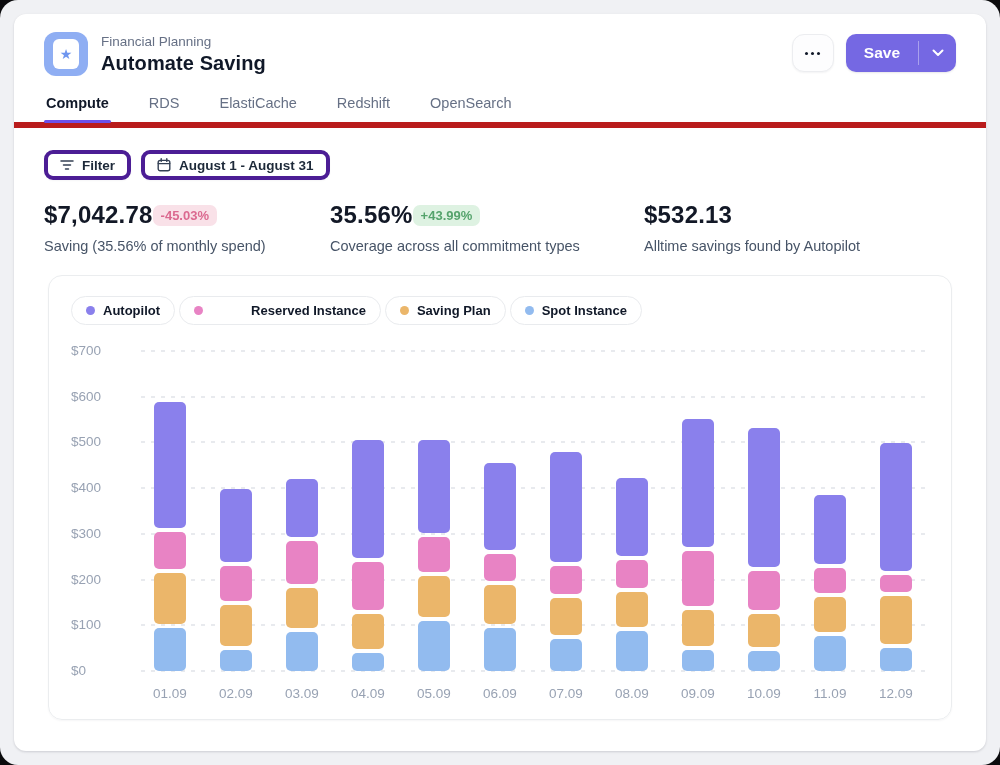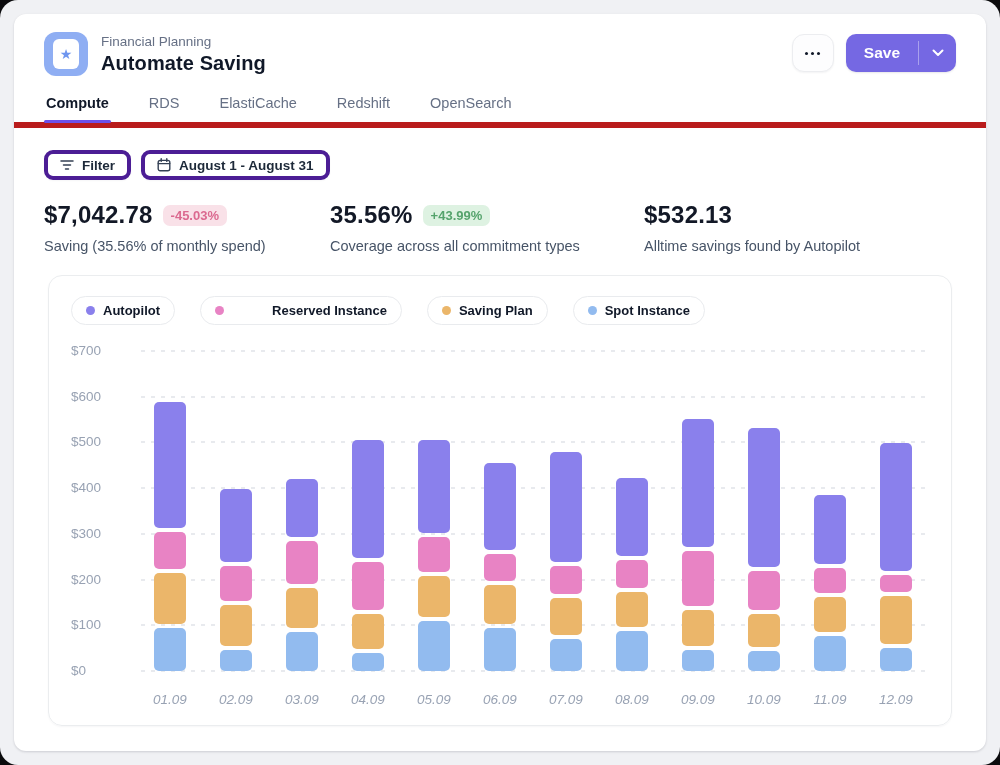--- a/index.html
+++ b/index.html
@@ -78,34 +78,34 @@
   .btn-outline {
     height: 30px; border: 4px solid #4c1d95; border-radius: 9px; background: #fff;
     display: flex; align-items: center; gap: 8px; padding: 0 12px;
     font-size: 13.5px; font-weight: 600; color: #1D2939;
     box-shadow: 0 1px 2px rgba(16,24,40,.04); cursor: pointer; white-space: nowrap;
   }
   
   .stats { padding: 21px 30px 0; display: flex; }
   .stat:nth-child(1) { width: 286px; }
   .stat:nth-child(2) { width: 314px; }
-  .stat-value-row { display: flex; align-items: center; gap: 10px; }
+  .stat-value-row { display: flex; align-items: center; }
   .stat-value { font-size: 24px; font-weight: 700; color: #121826; letter-spacing: .2px; }
   .badge { font-size: 13px; font-weight: 600; padding: 3px 8px; border-radius: 7px; }
   .badge.negative { background: var(--neg-bg); color: var(--neg-fg); }
   .badge.positive { background: var(--pos-bg); color: var(--pos-fg); }
   .stat-label { margin-top: 9px; font-size: 14.5px; color: #475467; }
   
   .chart-card {
     margin: 21px 34px 0;
     border: 1px solid #EBEDEF; border-radius: 14px;
     padding: 20px 22px 14px;
     box-shadow: 0 1px 2px rgba(16,24,40,.04);
   }
-  .legend { display: flex; gap: 25px; }
+  .legend { display: flex; gap: 4px; }
   .chip {
     border: 1px solid #E9EBEE; border-radius: 999px; height: 29px;
     padding: 0 14px; display: flex; align-items: center; gap: 8px;
     font-size: 13px; font-weight: 600; color: #101828; background: #fff;
     cursor: pointer; white-space: nowrap;
   }
   .chip .dot { width: 9px; height: 9px; border-radius: 50%; }
   .chart-body { position: relative; margin-top: 26px; padding-left: 66px; }
   .yaxis { position: absolute; left: 0; top: 0; width: 50px; height: 320px; }
   .ytick {
@@ -114,21 +114,21 @@
   }
   .plot { position: relative; height: 320px; }
   .gridline {
     position: absolute; left: 4px; right: 0; height: 2px;
     background: repeating-linear-gradient(90deg, #E8EAEE 0 4px, transparent 4px 10px);
   }
   .bars { position: absolute; inset: 0; display: flex; }
   .bar-col { flex: 1; display: flex; align-items: flex-end; justify-content: center; height: 100%; }
   .bar-stack { display: flex; flex-direction: column; justify-content: flex-end; gap: 4px; width: 32px; }
   .seg { width: 32px; border-radius: 5px; }
-  .xaxis { display: flex; margin-top: 21px; padding-bottom: 4px; font-style: italic; }
+  .xaxis { display: flex; margin-top: 15px; padding-bottom: 4px; }
   .xtick { flex: 1; text-align: center; font-size: 13.5px; color: #98A2B3; }
 </style>
 </head>
 <body>
 
 <div class="window">
   <div class="card">
 
     <div class="header">
       <div class="header-left">

